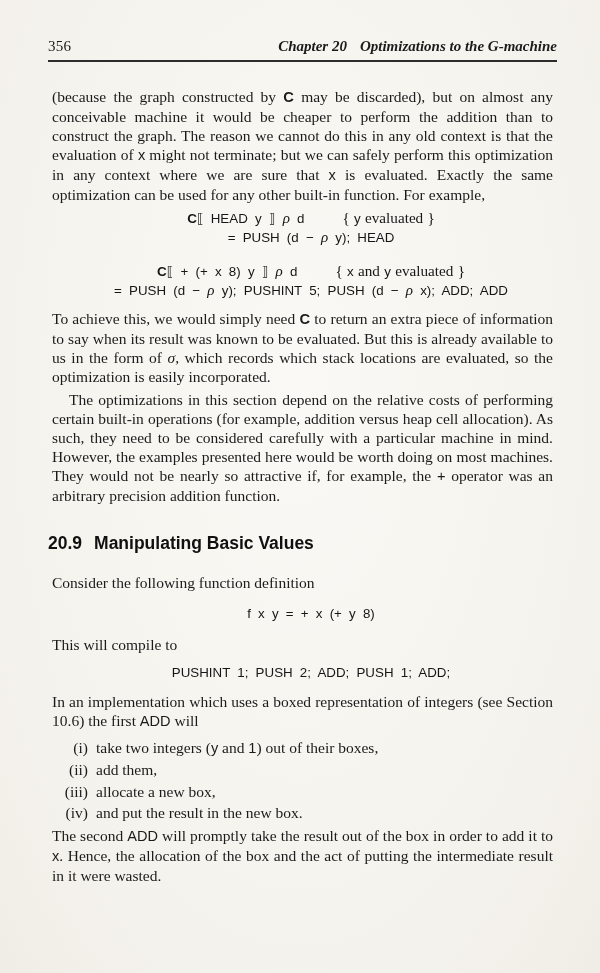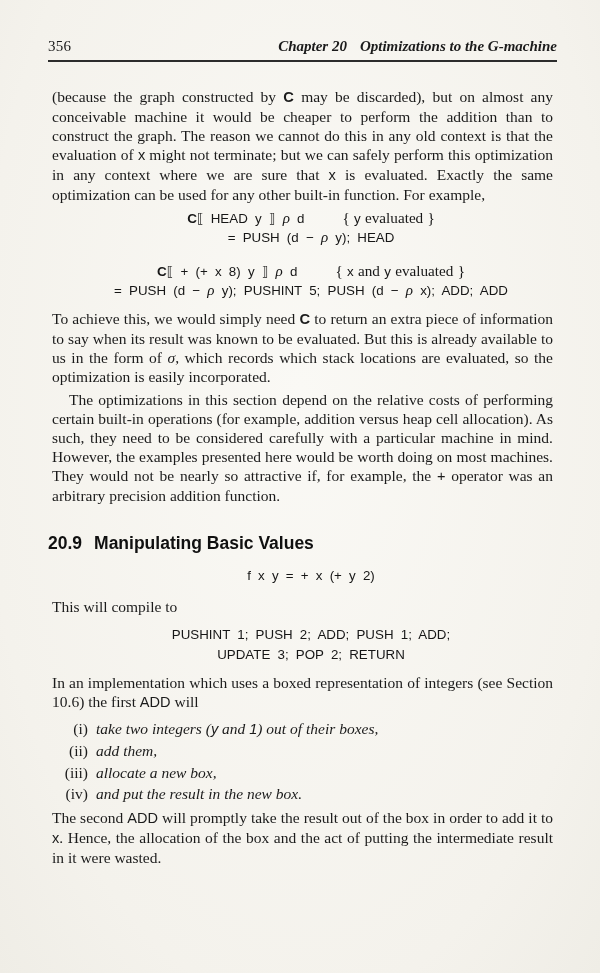--- a/index.html
+++ b/index.html
@@ -50,21 +50,21 @@
   .sechead .sec-num{margin-right:12px;}
 
   .mt-consider{margin-top:19px;}
   .mt-fdef{margin-top:12px;}
   .mt-compile{margin-top:12px;}
 
   
   .rlist{margin-top:6px;}
   .rlist .row{display:flex;line-height:21.4px;}
   .rlist .mk{width:40px;text-align:right;flex:none;}
-  .rlist .tx{padding-left:8px;font-style:italic;}
+  .rlist .tx{padding-left:8px;}
 
   .mt-p8{margin-top:3px;}
 </style>
 </head>
 <body>
 
 <div class="page">
 
   <div class="hdr">
     <span class="pageno">356</span>
@@ -83,30 +83,30 @@
   <div class="display mt-d2">
     <div><span class="seg-cb">C</span><span class="seg-c">⟦ + (+ x 8) y ⟧ </span><span class="seg-i">ρ</span><span class="seg-c"> d</span><span class="seg-gap"></span><span class="seg-r">{ </span><span class="seg-c">x</span><span class="seg-r"> and </span><span class="seg-c">y</span><span class="seg-r"> evaluated }</span></div>
     <div><span class="seg-c">= PUSH (d − </span><span class="seg-i">ρ</span><span class="seg-c"> y); PUSHINT 5; PUSH (d − </span><span class="seg-i">ρ</span><span class="seg-c"> x); ADD; ADD</span></div>
   </div>
 
   <p class="para mt-after-d"><span class="seg-r">To achieve this, we would simply need </span><span class="seg-cb">C</span><span class="seg-r"> to return an extra piece of information to say when its result was known to be evaluated. But this is already available to us in the form of </span><span class="seg-i">σ</span><span class="seg-r">, which records which stack locations are evaluated, so the optimization is easily incorporated.</span></p>
   <p class="para indent"><span class="seg-r">The optimizations in this section depend on the relative costs of performing certain built-in operations (for example, addition versus heap cell allocation). As such, they need to be considered carefully with a particular machine in mind. However, the examples presented here would be worth doing on most machines. They would not be nearly so attractive if, for example, the </span><span class="seg-c">+</span><span class="seg-r"> operator was an arbitrary precision addition function.</span></p>
 
   <div class="sechead"><span class="sec-num">20.9</span><span>Manipulating Basic Values</span></div>
 
+  <p class="para mt-consider"><span class="seg-r">Consider the following function definition</span></p>
 
   <div class="display mt-fdef">
-    <div><span class="seg-c">f x y = + x (+ y 2)</span></div>
+    <div><span class="seg-c">f x y = + x (+ y 8)</span></div>
   </div>
 
   <p class="para mt-compile"><span class="seg-r">This will compile to</span></p>
 
   <div class="display mt-code">
     <div><span class="seg-c">PUSHINT 1; PUSH 2; ADD; PUSH 1; ADD;</span></div>
-    <div><span class="seg-c">UPDATE 3; POP 2; RETURN</span></div>
   </div>
 
   <p class="para mt-after-d"><span class="seg-r">In an implementation which uses a boxed representation of integers (see Section 10.6) the first </span><span class="seg-c">ADD</span><span class="seg-r"> will</span></p>
 
   <div class="rlist">
     <div class="row">
       <span class="mk">(i)</span>
       <span class="tx"><span class="seg-r">take two integers (</span><span class="seg-c">y</span><span class="seg-r"> and </span><span class="seg-c">1</span><span class="seg-r">) out of their boxes,</span></span>
     </div>
     <div class="row">

